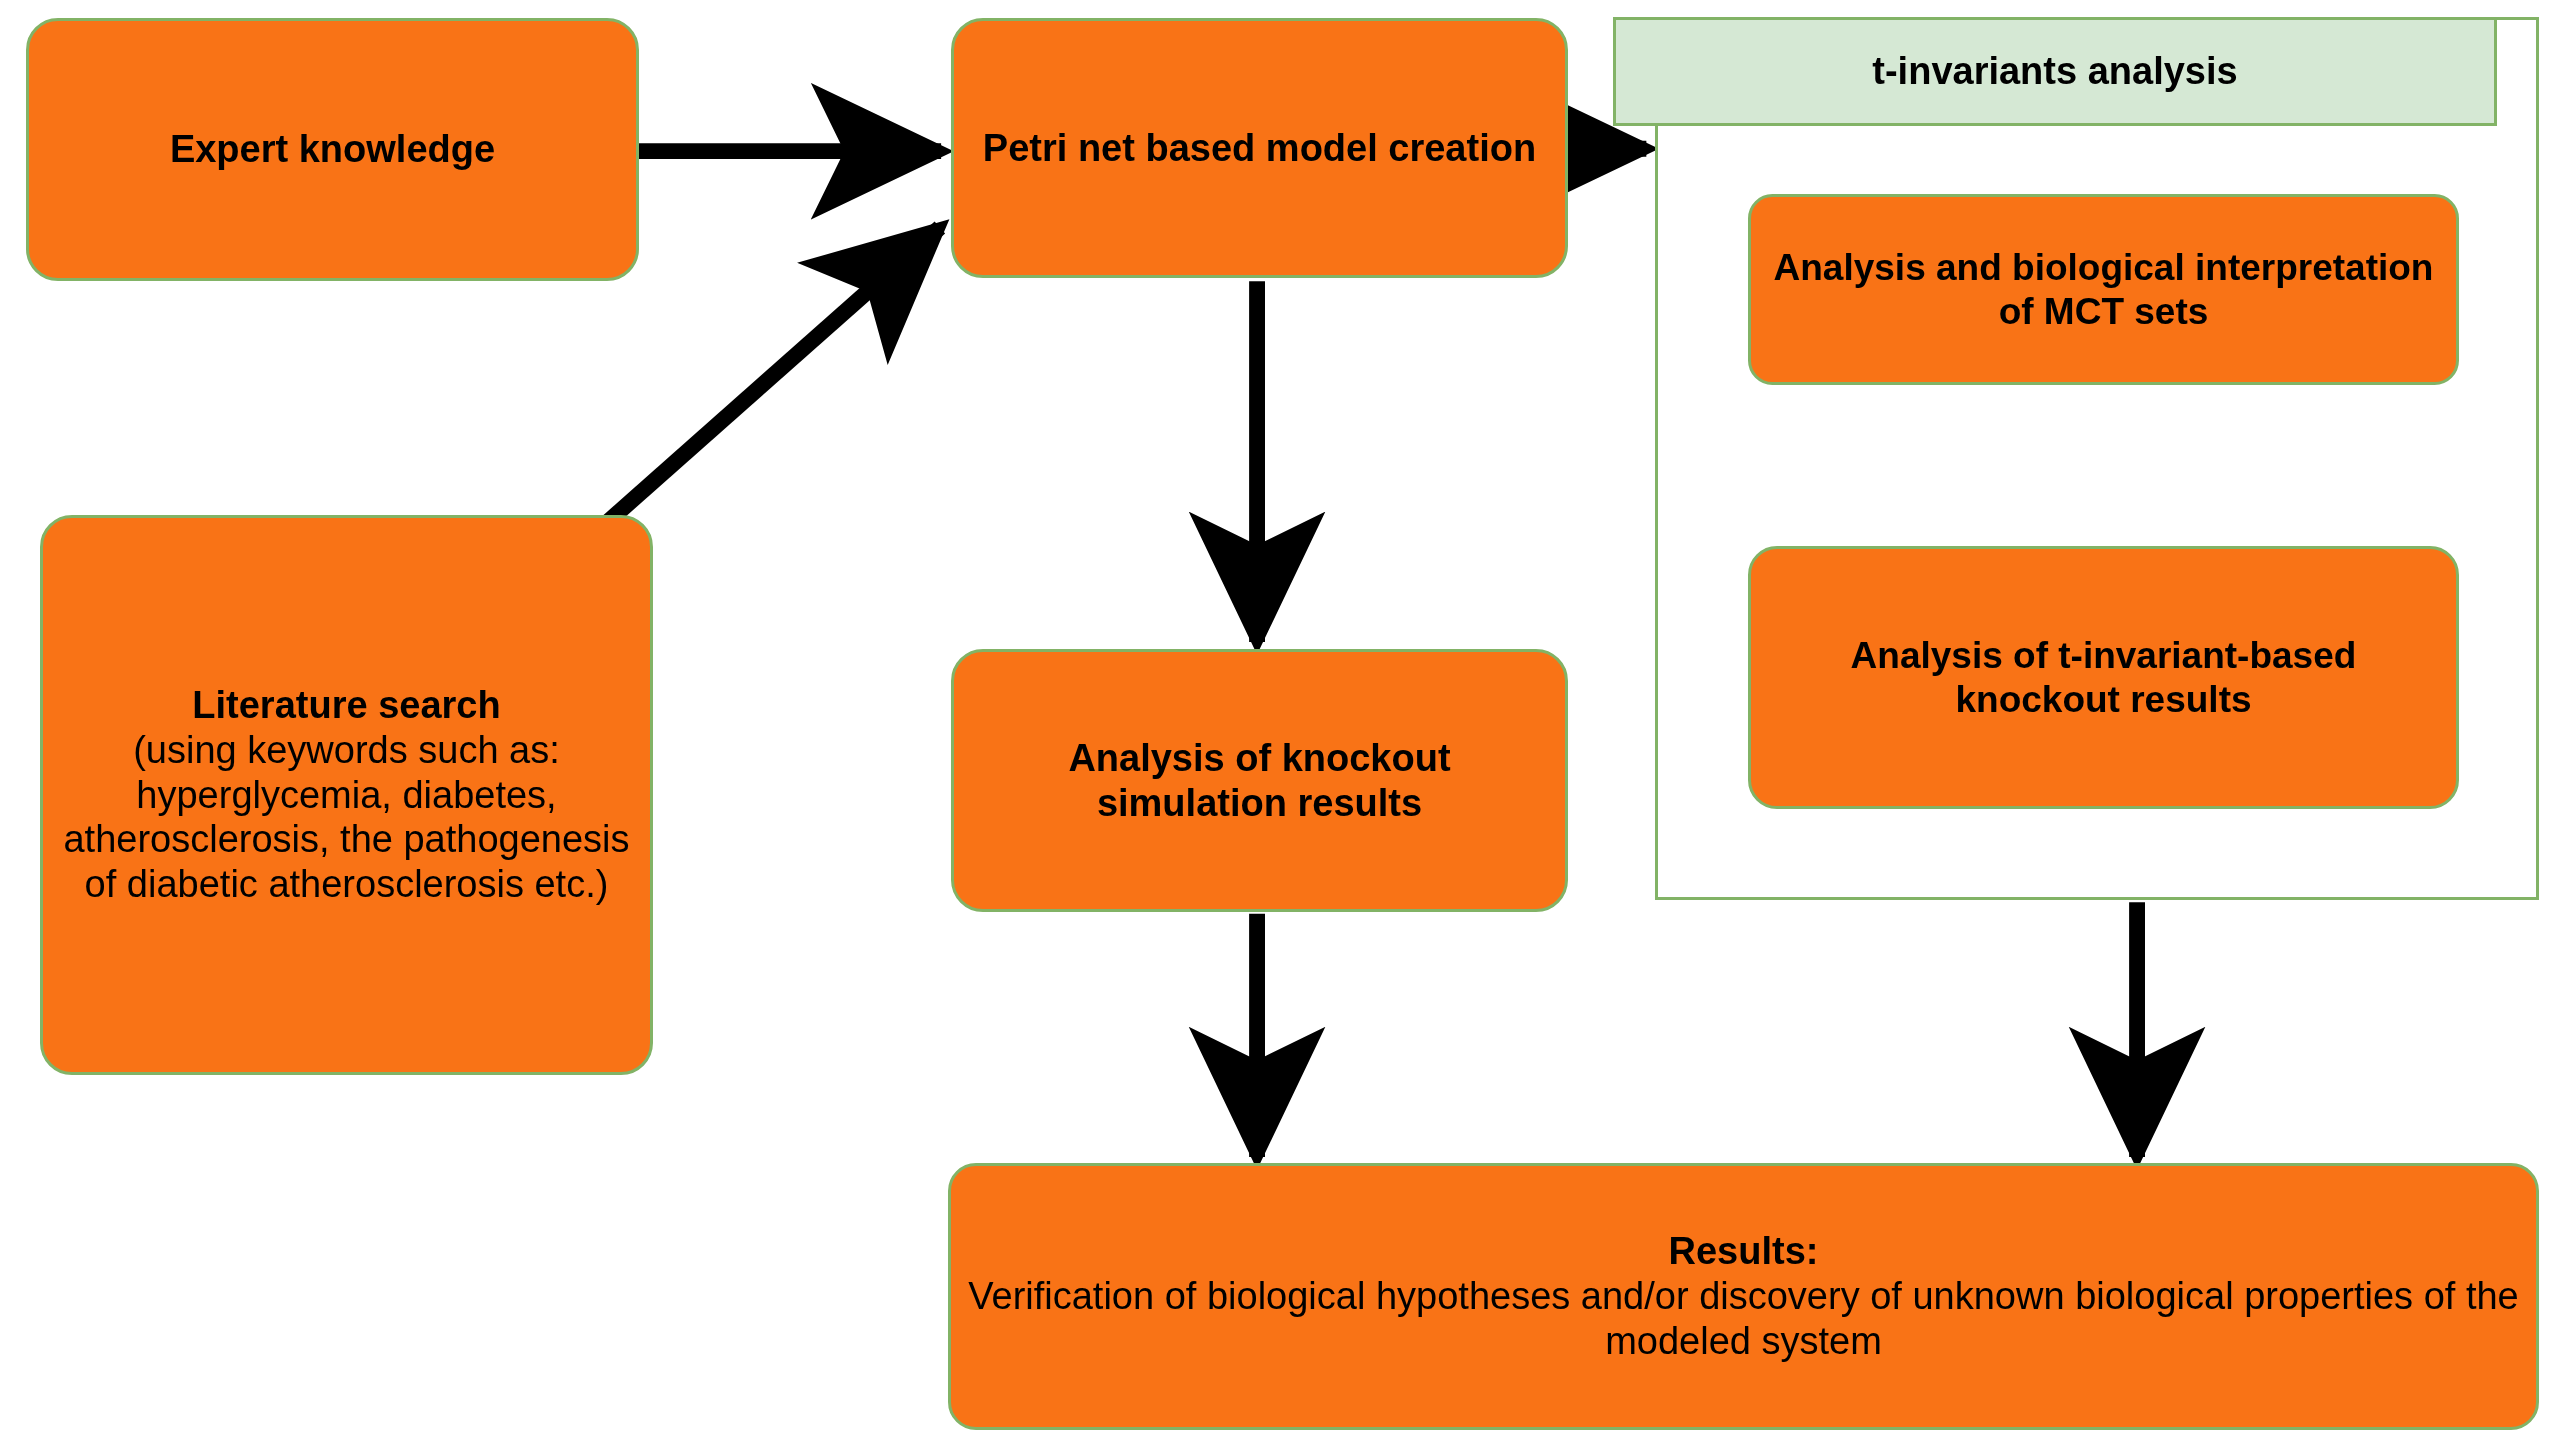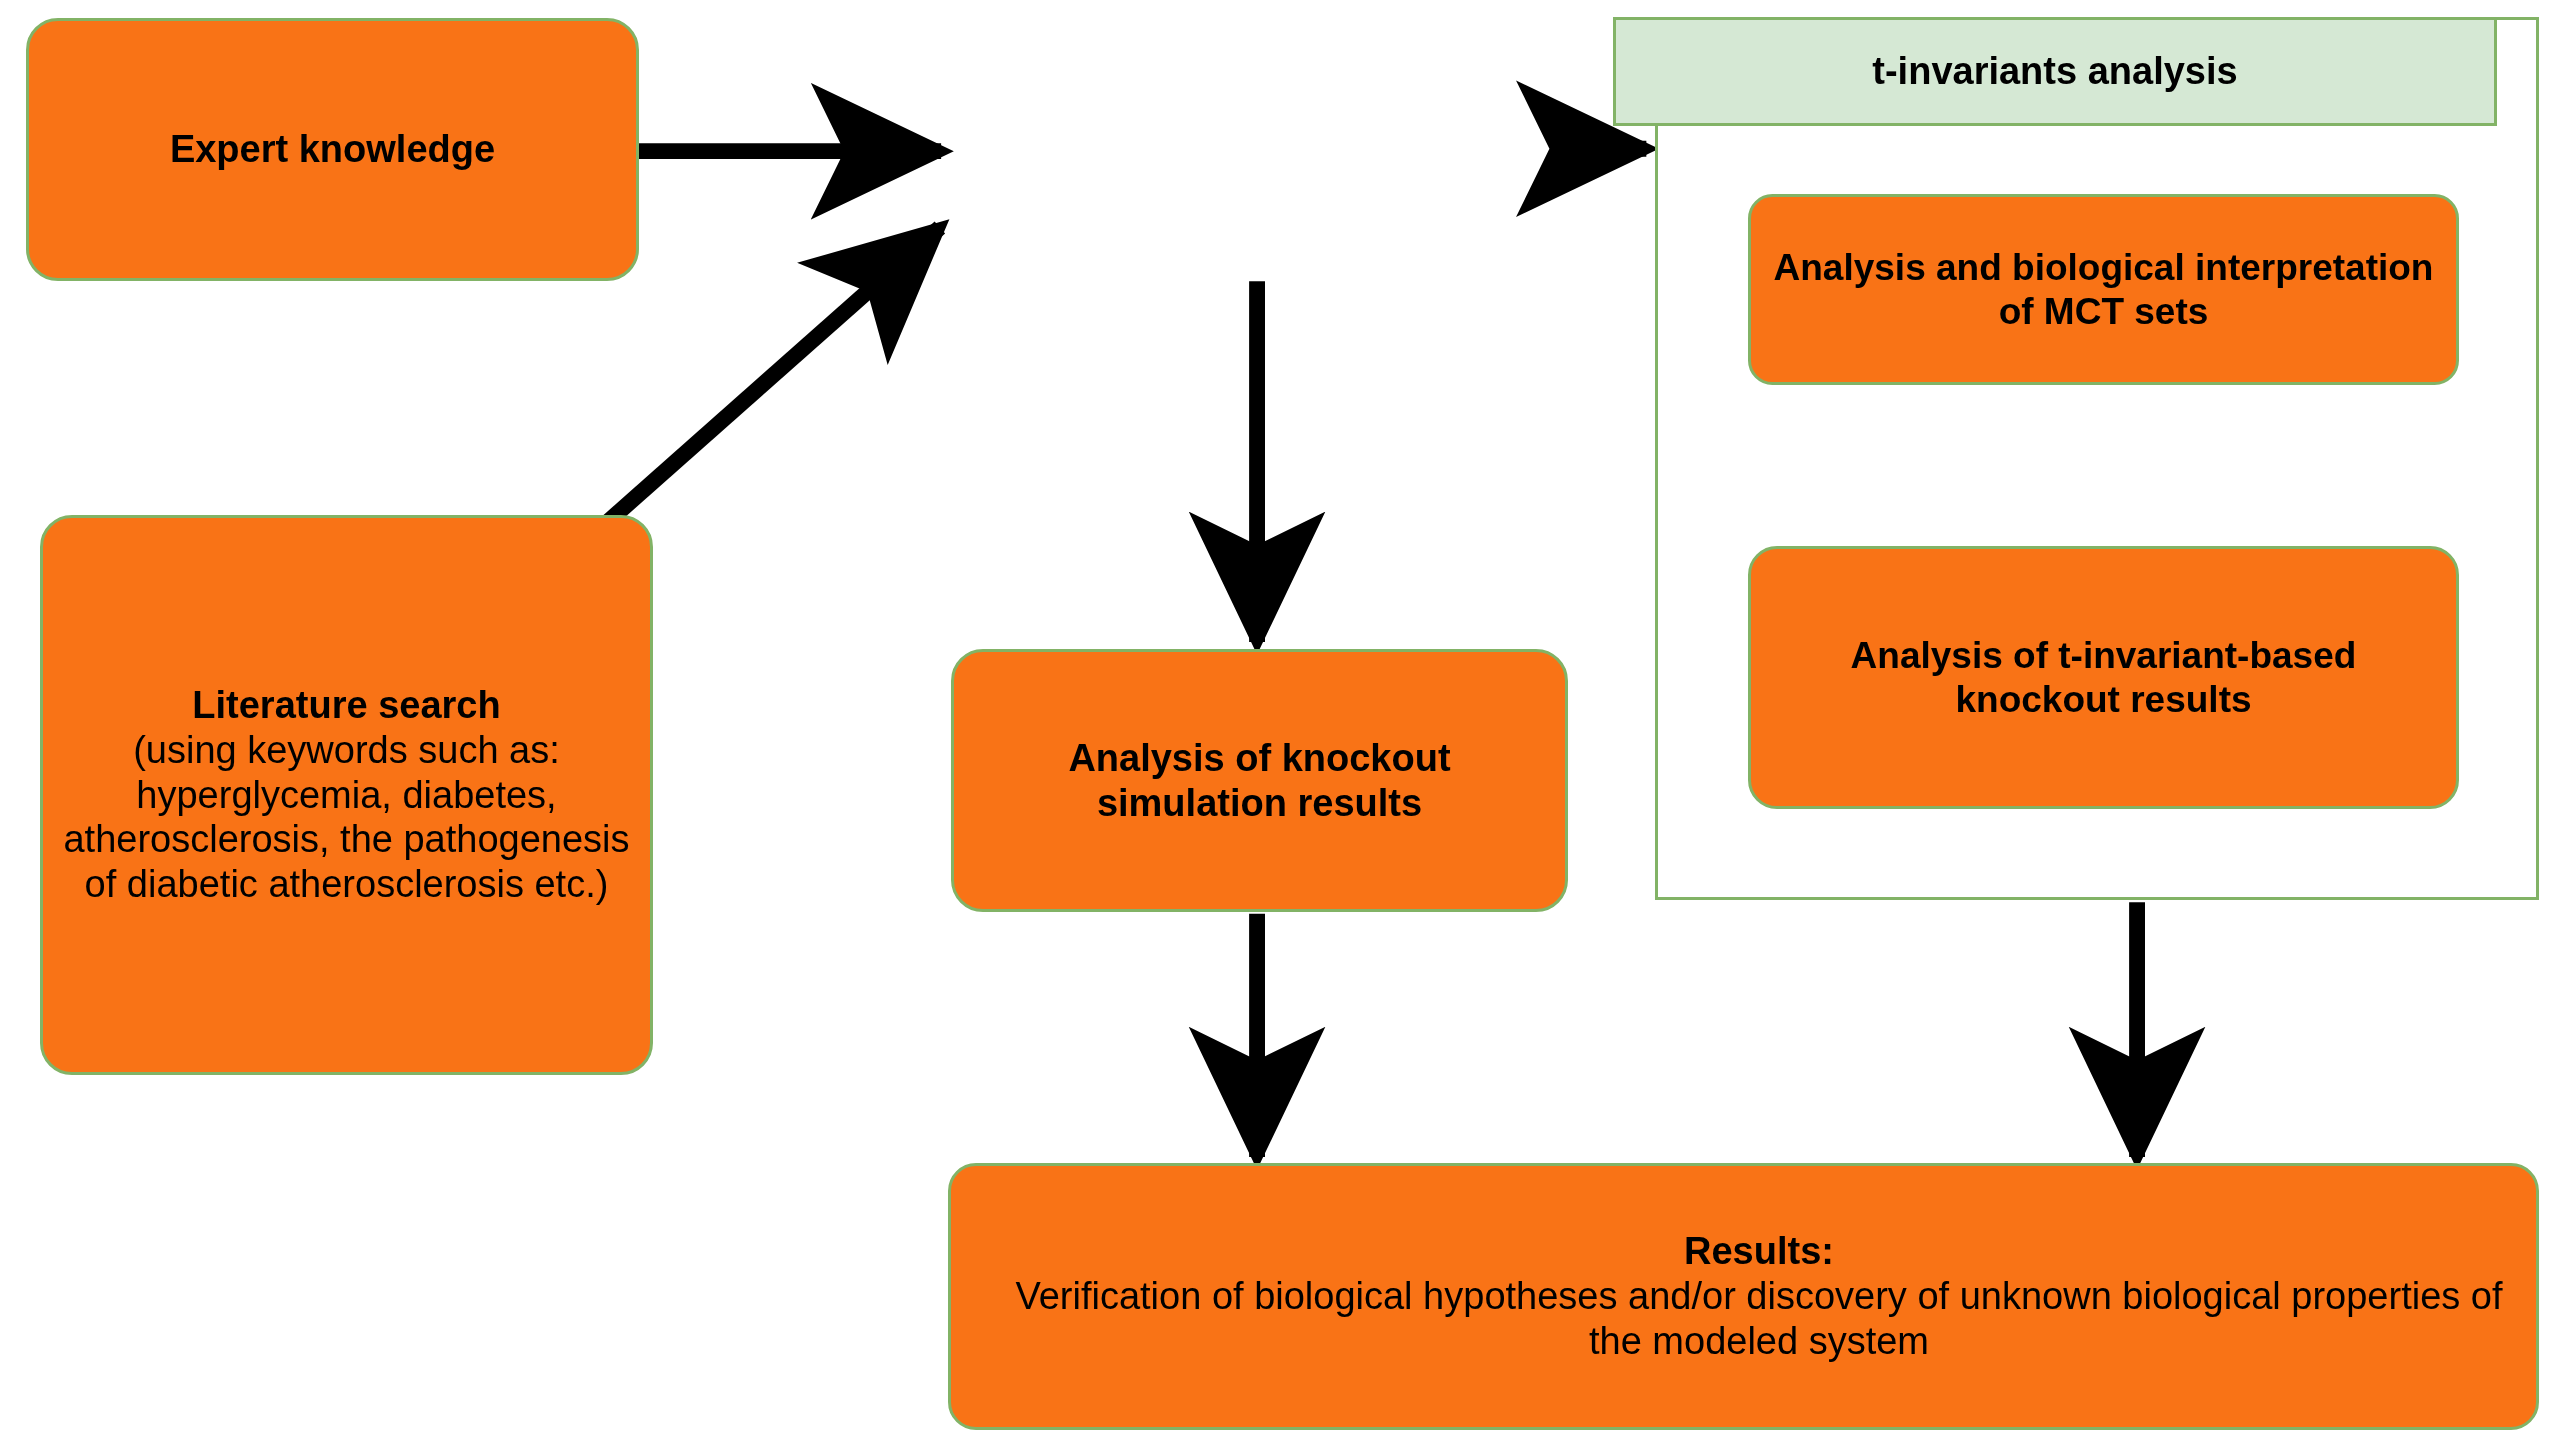--- a/index.html
+++ b/index.html
@@ -35,21 +35,21 @@
   }
   .node .sub {
     font-weight: normal;
   }
 
   
   #node-expert      { left: 26px;   top: 18.3px;   width: 613px; height: 263px; font-size: 38px; }
   #node-literature  { left: 26px;   top: 515px;  width: 613px; height: 560px; font-size: 38px; margin-left: 14px; }
   #node-petri       { left: 951px; top: 18.3px;   width: 617px; height: 260px; font-size: 38px; }
   #node-knockout    { left: 951px; top: 649px; width: 617px; height: 263px; font-size: 38px; align-items: center; }
-  #node-results     { left: 948px; top: 1163px; width: 1591px; height: 267px; font-size: 38px; border-radius: 28px; padding-left: 47px; }
+  #node-results     { left: 948px; top: 1163px; width: 1591px; height: 267px; font-size: 38px; border-radius: 28px; }
   #node-mct         { left: 1748px; top: 194px;  width: 711px; height: 191px; font-size: 37px; border-radius: 24.4px; }
   #node-tiko        { left: 1748px; top: 546px;  width: 711px; height: 263px; font-size: 37px; border-radius: 29px; }
 
   
   #group-tinv {
     position: absolute;
     box-sizing: border-box;
     left: 1655px;
     top: 17px;
     width: 884px;
@@ -117,20 +117,23 @@
 
   <div id="node-expert" class="node">
     <span class="ttl">Expert knowledge</span>
   </div>
 
   <div id="node-literature" class="node">
     <span class="ttl">Literature search</span>
     <span class="sub">(using keywords such as: hyperglycemia, diabetes, atherosclerosis, the pathogenesis of diabetic atherosclerosis etc.)</span>
   </div>
 
+  <div id="node-petri" class="node">
+    <span class="ttl">Petri net based model creation</span>
+  </div>
 
   <div id="node-knockout" class="node">
     <span class="ttl">Analysis of knockout simulation results</span>
   </div>
 
   <div id="node-mct" class="node">
     <span class="ttl">Analysis and biological interpretation of MCT sets</span>
   </div>
 
   <div id="node-tiko" class="node">

